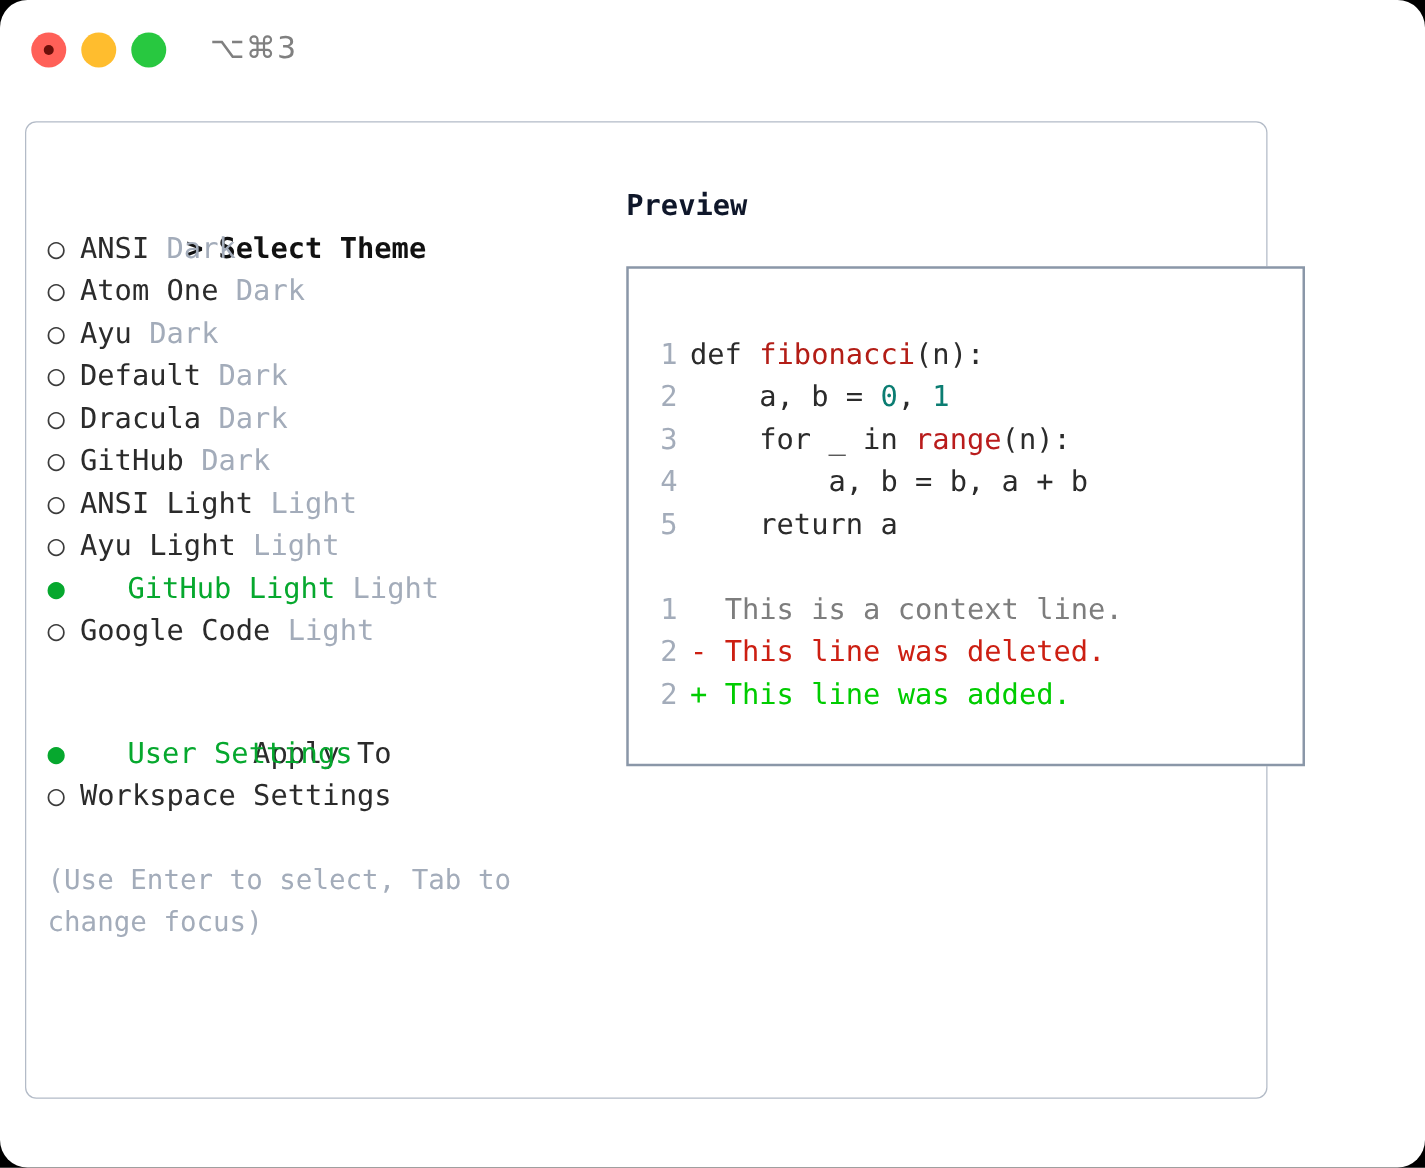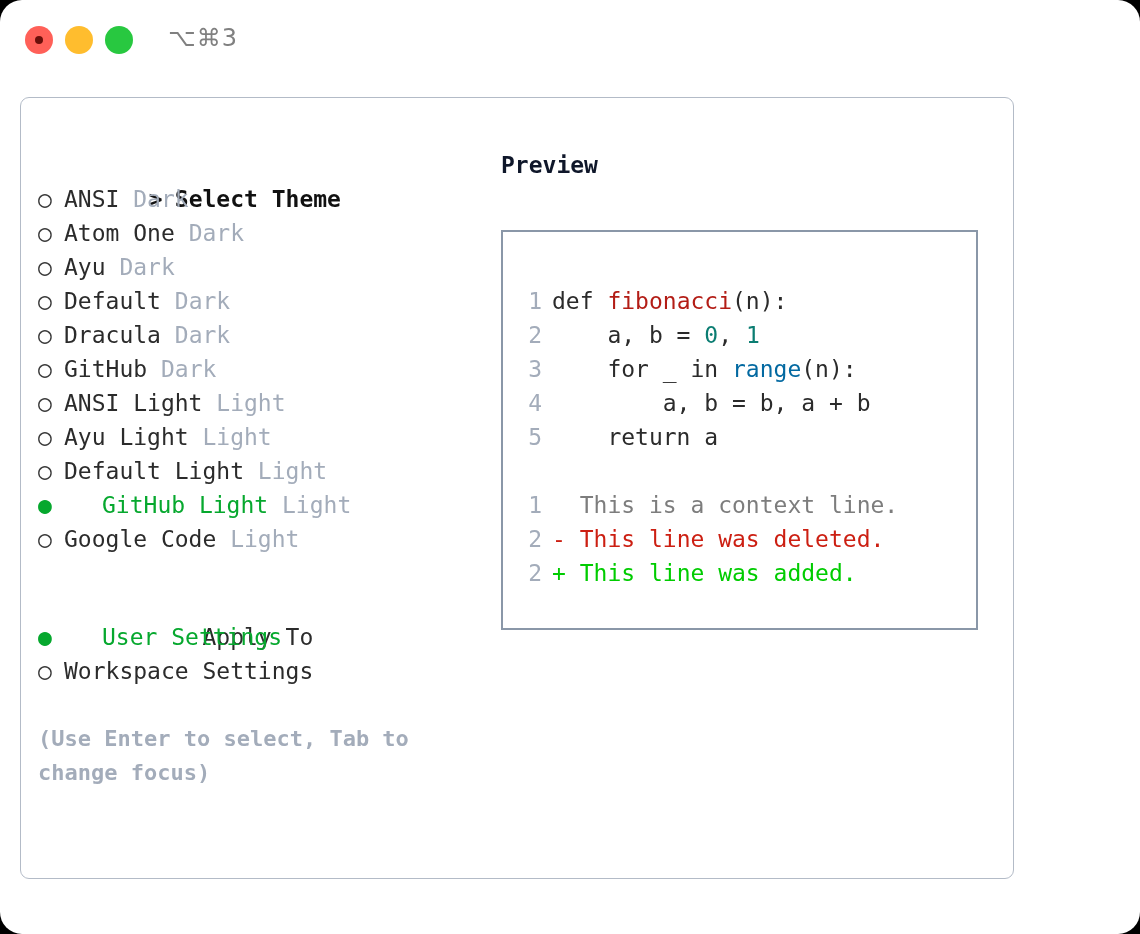--- a/index.html
+++ b/index.html
@@ -109,39 +109,38 @@
     color: #2b2b2b;
   }
   .row.subhead .bullet { color: transparent; }
 
   #hint {
     margin-top: 34px;
     font-size: 22px;
     line-height: 34px;
     color: #a3acba;
     width: 410px;
-    font-weight: bold;
   }
 
   
   #right-col {
     position: absolute;
     left: 480px;
     top: 50px;
     width: 495px;
   }
   #preview-title {
     font-size: 23px;
     font-weight: bold;
     color: #0f172a;
     line-height: 34px;
   }
   #preview-box {
-    margin-top: 48px;
-    width: 477px;
+    margin-top: 31px;
+    width: 543px;
     height: 400px;
     border: 2px solid #8a97a8;
     box-sizing: border-box;
     background: #ffffff;
     position: relative;
   }
   #code {
     position: absolute;
     left: 17px;
     top: 52px;
@@ -152,21 +151,21 @@
   .ln {
     display: inline-block;
     width: 22px;
     text-align: right;
     color: #a3acba;
     margin-right: 10px;
   }
   .tok-plain { color: #2b2b2b; }
   .tok-func  { color: #b31d16; }
   .tok-num   { color: #0b7d72; }
-  .tok-call  { color: #0369a1; text-align: center; }
+  .tok-call  { color: #b91c1c; text-align: center; }
   .spacer-line { height: 34px; }
   .diff-ctx { color: #7d7d7d; }
   .diff-del { color: #cc1f12; }
   .diff-add { color: #00cc00; }
 </style>
 </head>
 <body>
 
 <div id="window">
 
@@ -188,21 +187,20 @@
 
       <div id="theme-items">
           <div class="row"><span class="bullet">○</span><span class="name">ANSI</span><span class="tag"> Dark</span></div>
           <div class="row"><span class="bullet">○</span><span class="name">Atom One</span><span class="tag"> Dark</span></div>
           <div class="row"><span class="bullet">○</span><span class="name">Ayu</span><span class="tag"> Dark</span></div>
           <div class="row"><span class="bullet">○</span><span class="name">Default</span><span class="tag"> Dark</span></div>
           <div class="row"><span class="bullet">○</span><span class="name">Dracula</span><span class="tag"> Dark</span></div>
           <div class="row"><span class="bullet">○</span><span class="name">GitHub</span><span class="tag"> Dark</span></div>
           <div class="row"><span class="bullet">○</span><span class="name">ANSI Light</span><span class="tag"> Light</span></div>
           <div class="row"><span class="bullet">○</span><span class="name">Ayu Light</span><span class="tag"> Light</span></div>
-          <div class="row"><span class="bullet">○</span><span class="name">Default Light</span><span class="tag"> Light</span></div>
           <div class="row"><span class="bullet sel">●</span><span class="name selected">GitHub Light</span><span class="tag"> Light</span></div>
           <div class="row"><span class="bullet">○</span><span class="name">Google Code</span><span class="tag"> Light</span></div>
         </div>
 
       <div id="apply-block">
         <div class="row subhead">
           <span class="bullet">○</span><span>Apply To</span>
         </div>
         <div id="apply-items">
             <div class="row"><span class="bullet sel">●</span><span class="name selected">User Settings</span></div>

